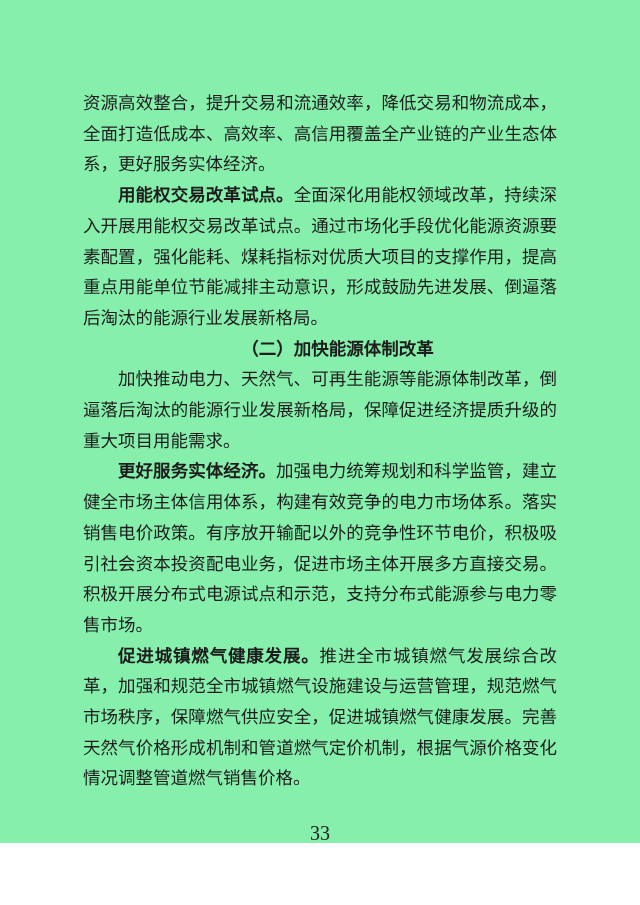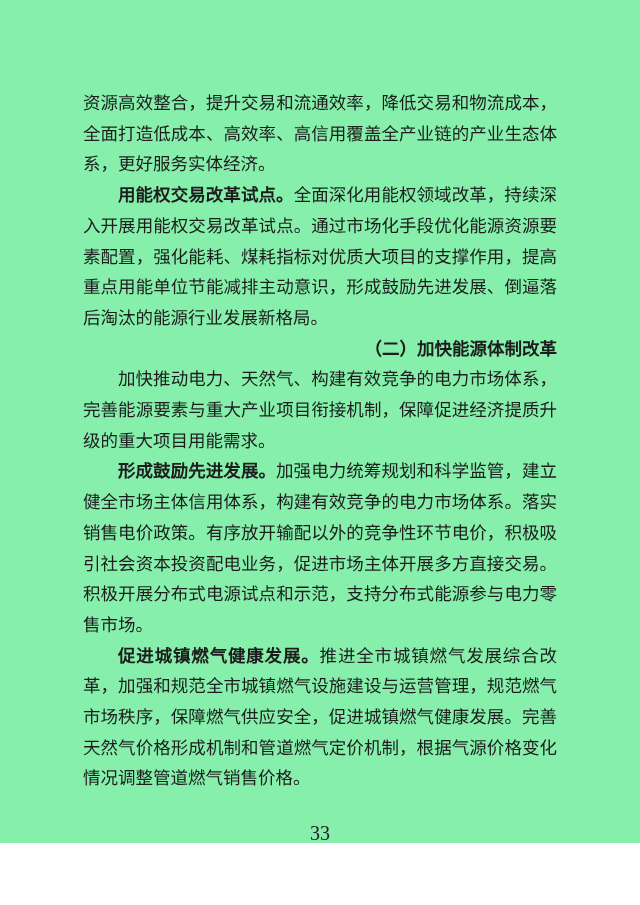--- a/index.html
+++ b/index.html
@@ -28,21 +28,21 @@
     line-height: 30.7px;
     text-align: justify;
     text-justify: inter-ideograph;
     letter-spacing: 0;
   }
   .para.indent, .heading {
     text-indent: 2em;
   }
   .heading {
     font-weight: 700;
-    text-align: right;
+    text-align: center;
   }
   .para b {
     font-weight: 700;
   }
   .page-number {
     position: absolute;
     left: 0;
     top: 822px;
     width: 100%;
     text-align: center;
@@ -52,18 +52,18 @@
   }
 </style>
 </head>
 <body>
 
 <div class="page">
   <div class="content" id="body-container">
       <div class="para">资源高效整合，提升交易和流通效率，降低交易和物流成本，全面打造低成本、高效率、高信用覆盖全产业链的产业生态体系，更好服务实体经济。</div>
       <div class="para indent"><b>用能权交易改革试点。</b>全面深化用能权领域改革，持续深入开展用能权交易改革试点。通过市场化手段优化能源资源要素配置，强化能耗、煤耗指标对优质大项目的支撑作用，提高重点用能单位节能减排主动意识，形成鼓励先进发展、倒逼落后淘汰的能源行业发展新格局。</div>
       <div class="heading">（二）加快能源体制改革</div>
-      <div class="para indent">加快推动电力、天然气、构建有效竞争的电力市场体系，完善能源要素与重大产业项目衔接机制，保障促进经济提质升级的重大项目用能需求。</div>
-      <div class="para indent"><b>形成鼓励先进发展。</b>加强电力统筹规划和科学监管，建立健全市场主体信用体系，构建有效竞争的电力市场体系。落实销售电价政策。有序放开输配以外的竞争性环节电价，积极吸引社会资本投资配电业务，促进市场主体开展多方直接交易。积极开展分布式电源试点和示范，支持分布式能源参与电力零售市场。</div>
+      <div class="para indent">加快推动电力、天然气、可再生能源等能源体制改革，倒逼落后淘汰的能源行业发展新格局，保障促进经济提质升级的重大项目用能需求。</div>
+      <div class="para indent"><b>更好服务实体经济。</b>加强电力统筹规划和科学监管，建立健全市场主体信用体系，构建有效竞争的电力市场体系。落实销售电价政策。有序放开输配以外的竞争性环节电价，积极吸引社会资本投资配电业务，促进市场主体开展多方直接交易。积极开展分布式电源试点和示范，支持分布式能源参与电力零售市场。</div>
       <div class="para indent"><b>促进城镇燃气健康发展。</b>推进全市城镇燃气发展综合改革，加强和规范全市城镇燃气设施建设与运营管理，规范燃气市场秩序，保障燃气供应安全，促进城镇燃气健康发展。完善天然气价格形成机制和管道燃气定价机制，根据气源价格变化情况调整管道燃气销售价格。</div>
     </div>
   <div class="page-number">33</div>
 </div>
 
 </body></html>

